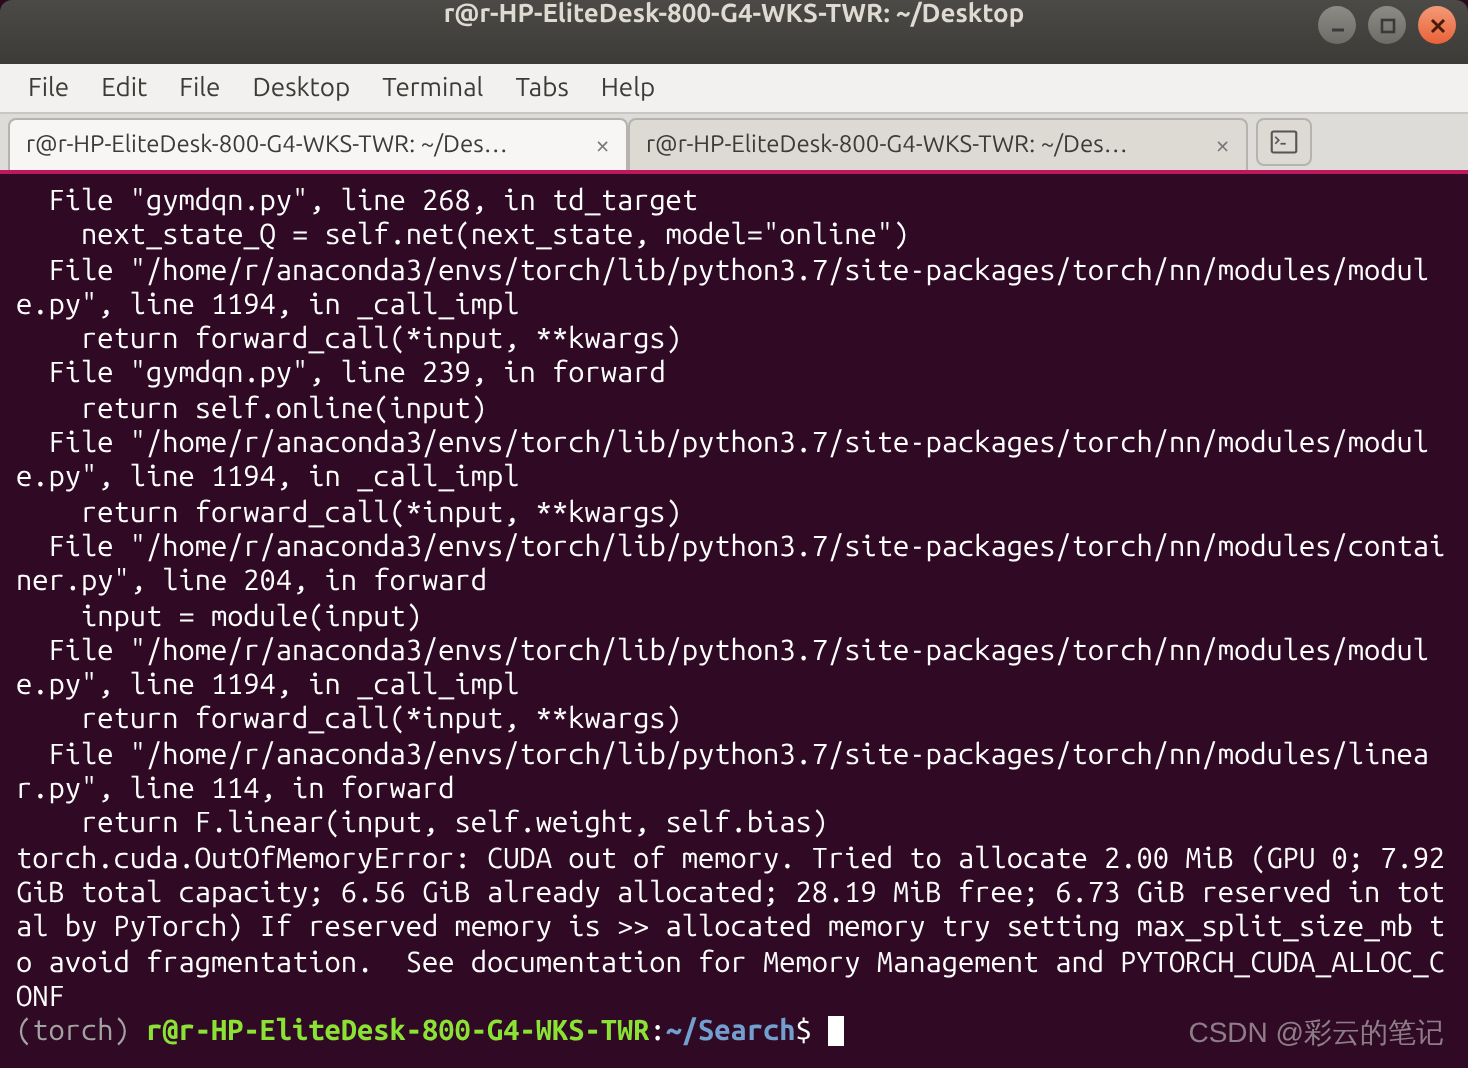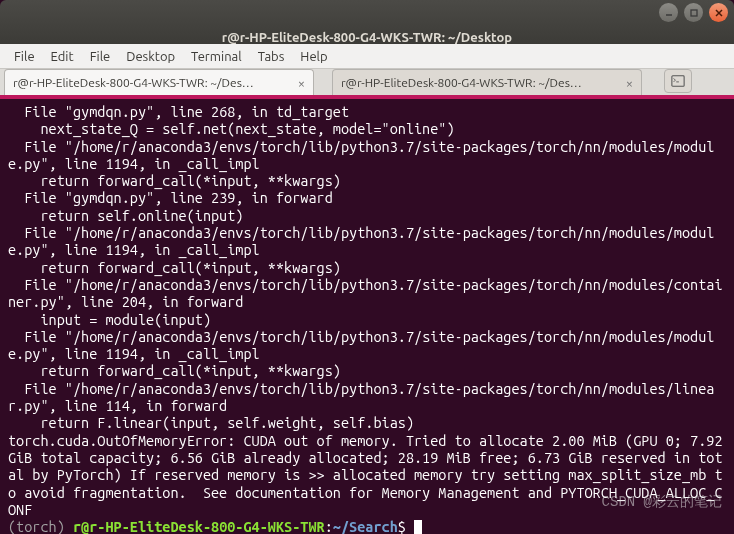--- a/index.html
+++ b/index.html
@@ -1,40 +1,40 @@
 <!DOCTYPE html>
 <html><head>
 <meta charset="utf-8">
 <style>
 * { margin:0; padding:0; box-sizing:border-box; }
 body { width:734px; height:534px; font-family:"Ubuntu","DejaVu Sans",sans-serif; background:#2c0921; overflow:hidden; position:relative; }
-.titlebar { height:44px; background:linear-gradient(#4b4a46,#3c3b37); display:flex; align-items:flex-end; justify-content:center; position:relative; border-radius:6px 6px 0 0; }
+.titlebar { height:32px; background:linear-gradient(#4b4a46,#3c3b37); display:flex; align-items:flex-start; justify-content:center; position:relative; border-radius:6px 6px 0 0; }
 .titlebar-title { color:#dfdbd2; font-size:13px; font-weight:bold; }
 .window-controls { position:absolute; right:6px; top:3px; display:flex; gap:6px; }
 .wbtn { width:19px; height:19px; border-radius:50%; display:flex; align-items:center; justify-content:center; font-size:12px; color:#3a3a3a; }
 .wbtn.min { background:linear-gradient(#8c8b86,#6d6c67); }
 .wbtn.max { background:linear-gradient(#8c8b86,#6d6c67); }
 .wbtn.close { background:linear-gradient(#f29a77,#e96238); color:#4a1a08; }
 .menubar { height:25px; background:#f2f1f0; display:flex; align-items:center; padding:0 6px; font-size:13px; color:#3c3b37; border-bottom:1px solid #c9c7c3; }
 .menubar span { padding:3px 8px; }
-.tabbar { height:30px; background:#dedcd8; display:flex; align-items:flex-end; padding:3px 4px 0 4px; gap:18px; border-bottom:4px solid #be185d; }
+.tabbar { height:30px; background:#dedcd8; display:flex; align-items:flex-end; padding:3px 4px 0 4px; gap:0; border-bottom:2px solid #be185d; }
 .tab { height:26px; background:#f7f6f5; border:1px solid #b5b3af; border-bottom:none; border-radius:4px 4px 0 0; display:flex; align-items:center; padding:0 8px; font-size:12px; color:#3c3b37; max-width:310px; flex:1; }
 .tab.inactive { background:#ddd9d3; }
 .tab-label { flex:1; white-space:nowrap; overflow:hidden; text-overflow:ellipsis; }
 .tab-close { margin-left:6px; font-size:13px; color:#777; }
 .newtab { width:28px; height:24px; background:#ddd9d3; border:1px solid #b5b3af; border-radius:4px; display:flex; align-items:center; justify-content:center; margin-left:4px; margin-bottom:2px; }
 .newtab svg { width:14px; height:14px; }
 .term { padding:4px 8px 8px 8px; font-family:"Ubuntu Mono","DejaVu Sans Mono",monospace; font-size:14.5px; line-height:17.3px; color:#ffffff; white-space:pre-wrap; word-break:break-all; background:#300a24; height:calc(100% - 83px); }
 .prompt-env { color:#a3a3a3; }
 .prompt-userhost { color:#8ae234; font-weight:bold;text-align:right; }
 .prompt-colon { color:#ffffff; }
 .prompt-path { color:#729fcf; font-weight:bold; }
 .prompt-dollar { color:#ffffff; }
 .cursor { display:inline-block; width:8px; height:15px; background:#ffffff; vertical-align:text-bottom; }
-.watermark { position:absolute; right:12px; bottom:23px; color:rgba(220,220,220,0.55); font-size:14px; font-family:Liberation Mono, monospace; pointer-events:none; }
+.watermark { position:absolute; right:12px; bottom:8px; color:rgba(220,220,220,0.55); font-size:14px; font-family:Liberation Sans, sans-serif; pointer-events:none; }
 </style>
 </head>
 <body>
 
 <div class="titlebar">
   <span class="titlebar-title">r@r-HP-EliteDesk-800-G4-WKS-TWR: ~/Desktop</span>
   <div class="window-controls">
     <div class="wbtn min">
         <svg width="10" height="10" viewBox="0 0 10 10">
           <line x1="2" y1="7" x2="8" y2="7" stroke="#3a3a3a" stroke-width="1.5"></line>

